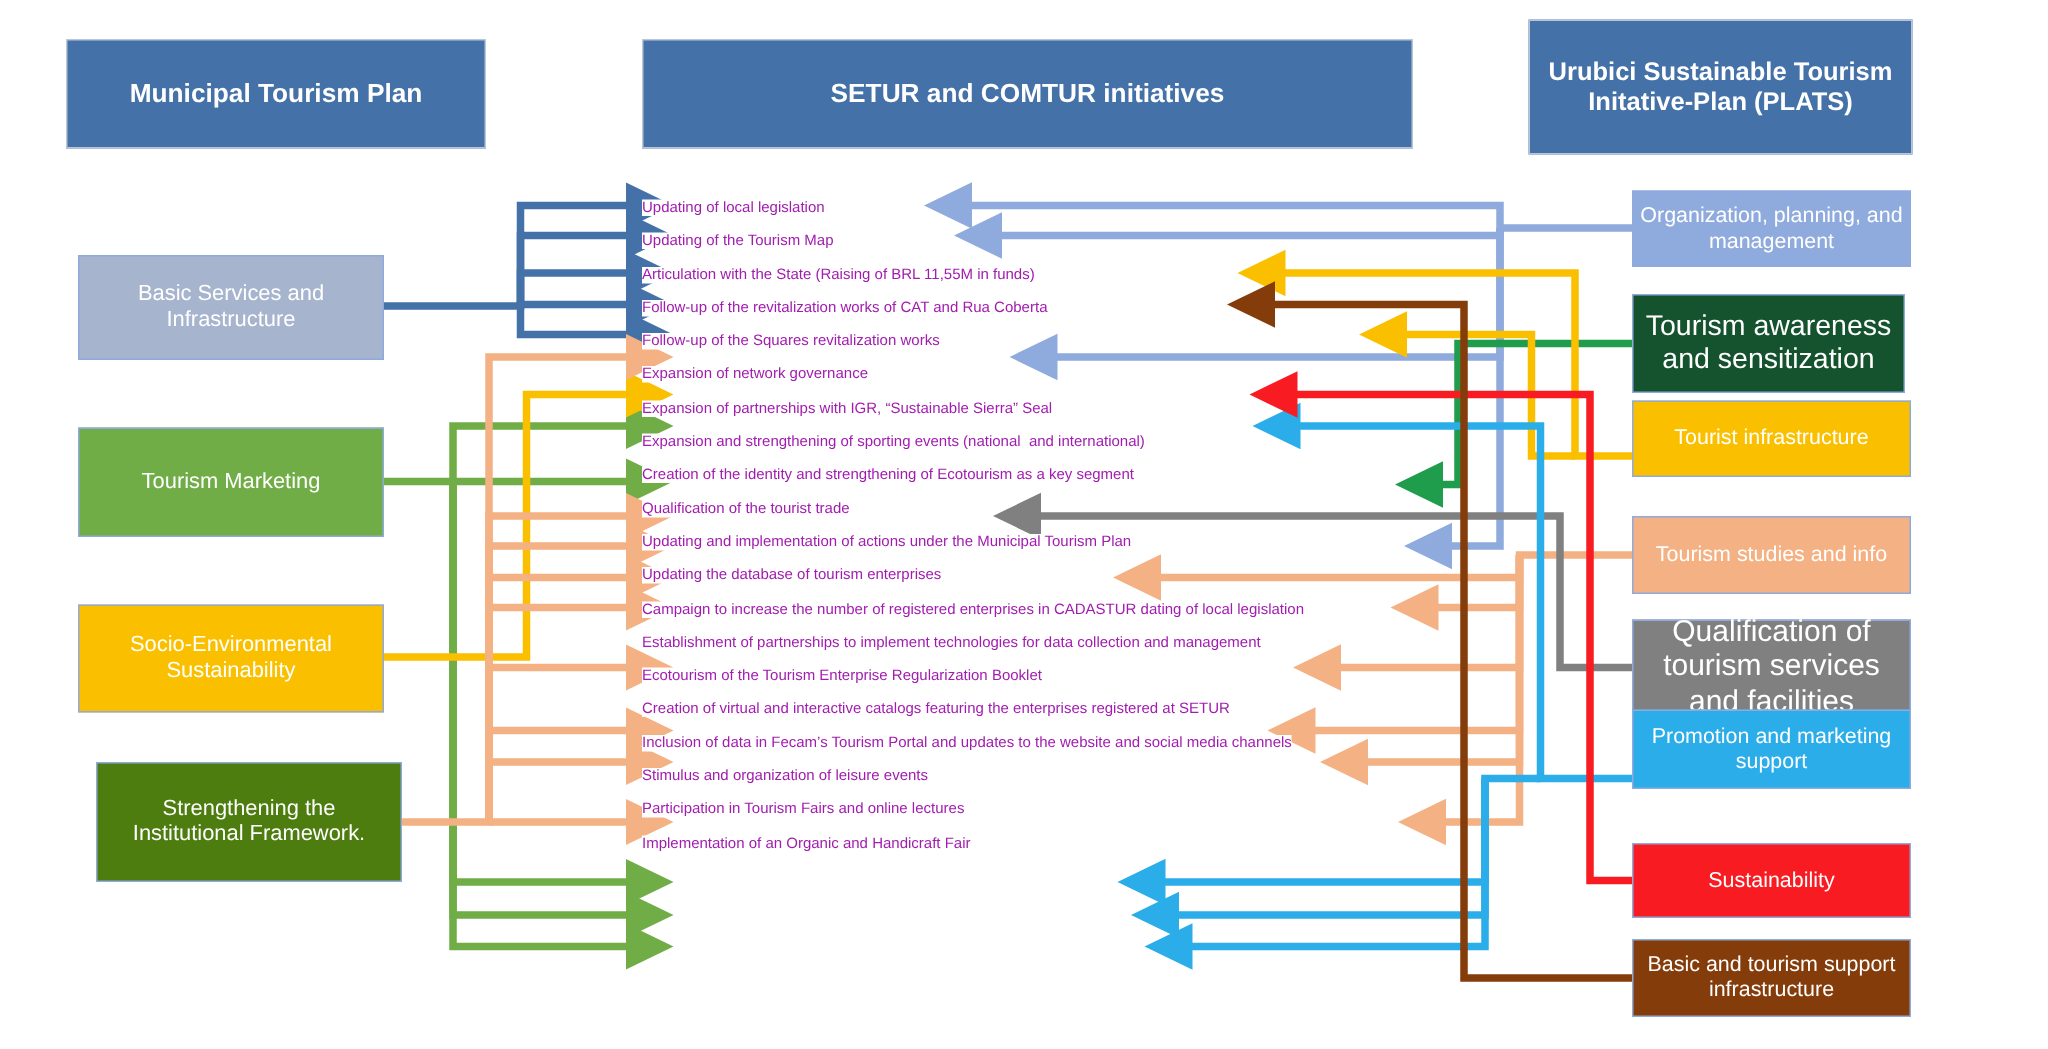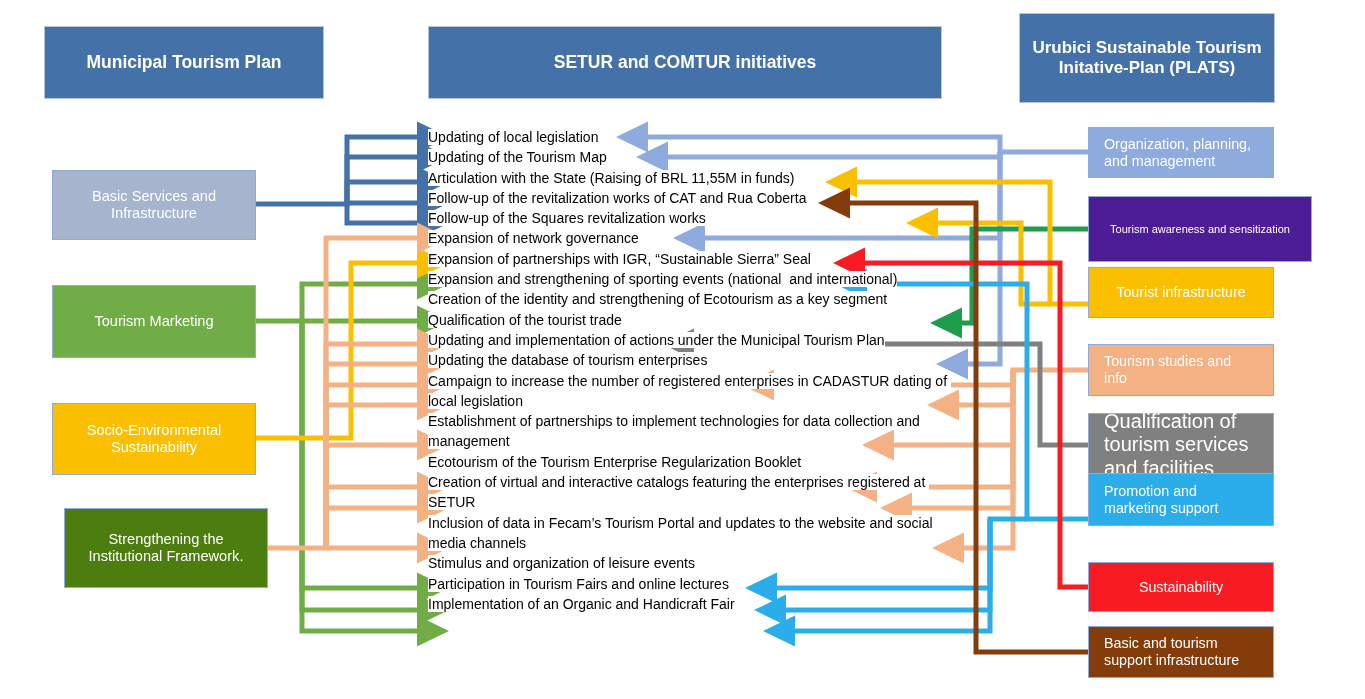--- a/index.html
+++ b/index.html
@@ -45,37 +45,37 @@
     border: 1px solid #8faadc;
     line-height: 1.2;
     padding: 2px 10px;
     z-index: 5;
   }
   .plats {
     position: absolute;
     display: flex;
     align-items: center;
     justify-content: center;
-    text-align: left;
+    text-align: center;
     color: #ffffff;
     border: 1px solid #8faadc;
     line-height: 1.18;
-    padding: 2px 15px;
+    padding: 2px 1px;
     z-index: 5;
   }
   #initiatives {
     position: absolute;
     left: 428px;
     top: 127px;
     width: 540px;
     z-index: 4;
   }
   .init {
-    color: #000000;
-    font-size: 14px;
+    color: #a21caf;
+    font-size: 10px;
     line-height: 20.3px;
     white-space: pre-wrap;
     background: #ffffff;
     display: inline;
     box-decoration-break: clone;
     -webkit-box-decoration-break: clone;
   }
   .init-row { line-height: 20.3px; }
 </style>
 </head>
@@ -231,21 +231,21 @@
   </div>
 
   <div class="cat" style="left:52px; top:508px; width:204px; height:80px; background:#4d7c0f; font-size:14.6px;margin-left:12px;">
     <span>Strengthening the Institutional Framework.</span>
   </div>
 
   <div class="plats" style="left:1088px; top:127px; width:186px; height:51px; background:#8faadc; font-size:14.3px;">
     <span>Organization, planning, and management</span>
   </div>
 
-  <div class="plats" style="left:1088px; top:196px; width:224px; height:66px; background:#4c1d95; font-size:11px;">
+  <div class="plats" style="left:1088px; top:196px; width:182px; height:66px; background:#14532d; font-size:19px;">
     <span>Tourism awareness and sensitization</span>
   </div>
 
   <div class="plats" style="left:1088px; top:267px; width:186px; height:51px; background:#fac000; font-size:14.3px;">
     <span>Tourist infrastructure</span>
   </div>
 
   <div class="plats" style="left:1088px; top:344px; width:186px; height:52px; background:#f4b183; font-size:14.3px;">
     <span>Tourism studies and info</span>
   </div>

